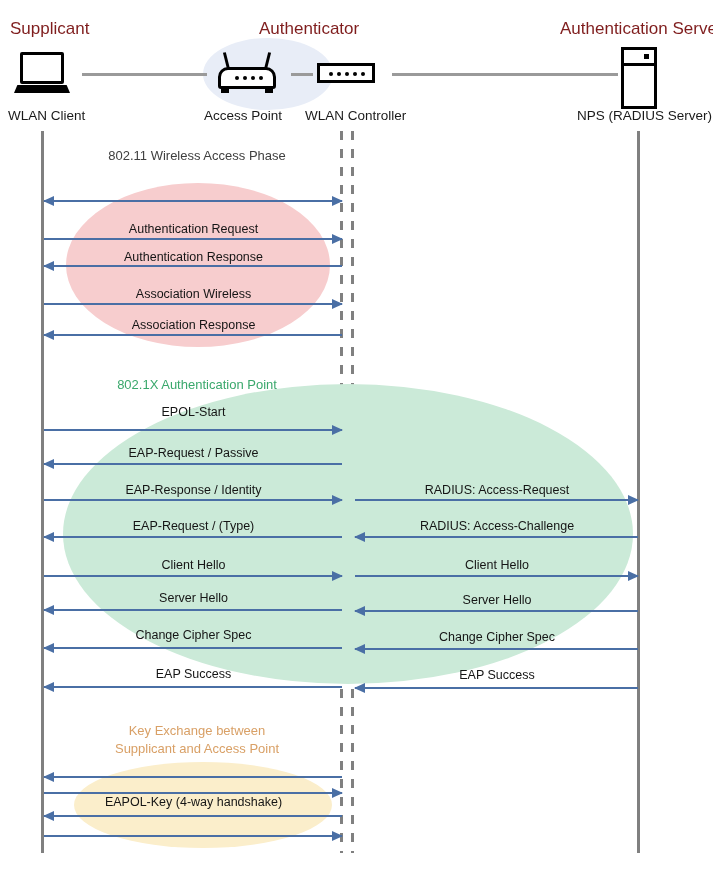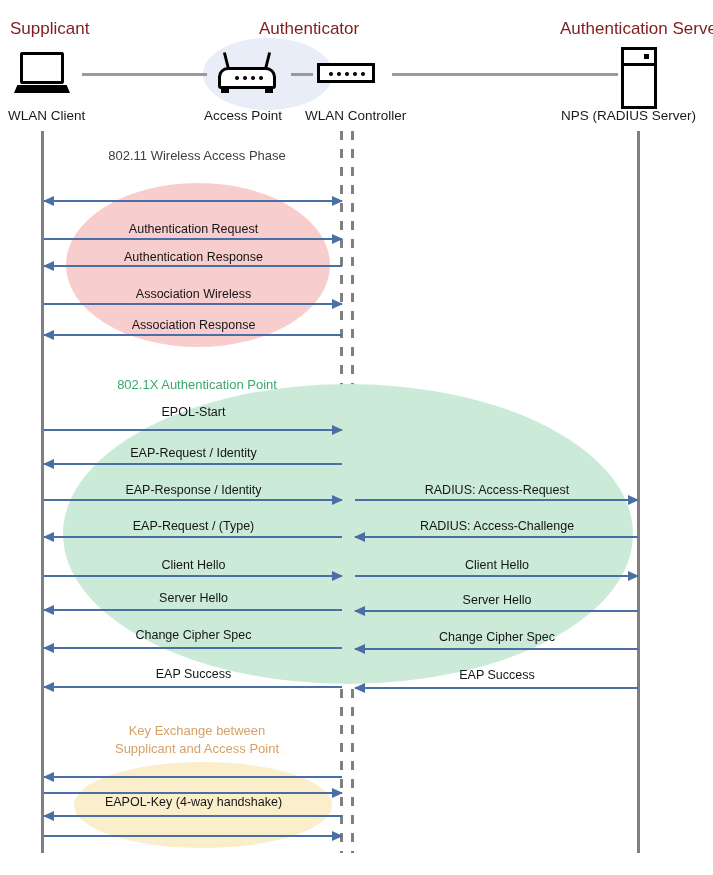--- a/index.html
+++ b/index.html
@@ -93,21 +93,21 @@
     <div class="dot" style="left:25px;"></div>
       <div class="dot" style="left:33px;"></div>
     <div class="dot" style="left:41px;"></div>
   </div>
   <div class="node-label" style="left:305px;top:108px;">WLAN Controller</div>
 
   <div class="server" style="left:621px;top:47px;">
     <div class="led"></div>
       <div class="bay"></div>
   </div>
-  <div class="node-label" style="left:561px;top:108px;">NPS (RADIUS Server)</div>
+  <div class="node-label" style="left:577px;top:108px;">NPS (RADIUS Server)</div>
 
   <div class="lifeline" style="left:41px;top:131px;height:722px;"></div>
   <div class="lifeline-dash" style="left:340px;top:131px;height:722px;"></div>
   <div class="lifeline-dash" style="left:351px;top:131px;height:722px;"></div>
   <div class="lifeline" style="left:637px;top:131px;height:722px;"></div>
 
   <div class="phase-ellipse" style="left:66px;top:183px;width:264px;height:164px;background:#f7cdce;"></div>
   <div class="phase-title" style="left:47px;top:147px;width:300px;color:#404040;">802.11 Wireless Access Phase</div>
 
   <div class="msg left" style="left:44px;top:200px;width:298px;">
@@ -144,21 +144,21 @@
 
   <div class="phase-ellipse" style="left:63px;top:384px;width:570px;height:300px;background:#cbead8;"></div>
   <div class="phase-title" style="left:47px;top:376px;width:300px;color:#3aa86c;">802.1X Authentication Point</div>
 
   <div class="msg-label" style="left:41px;top:405px;width:305px;">EPOL-Start</div>
   <div class="msg right" style="left:44px;top:429px;width:298px;">
     <div class="line"></div>
       <div class="head"></div>
   </div>
 
-  <div class="msg-label" style="left:41px;top:446px;width:305px;">EAP-Request / Identity</div>
+  <div class="msg-label" style="left:41px;top:446px;width:305px;">EAP-Request / Passive</div>
   <div class="msg left" style="left:44px;top:463px;width:298px;">
     <div class="line"></div>
       <div class="head"></div>
   </div>
 
   <div class="msg-label" style="left:41px;top:483px;width:305px;">EAP-Response / Identity</div>
   <div class="msg right" style="left:44px;top:499px;width:298px;">
     <div class="line"></div>
       <div class="head"></div>
   </div>

